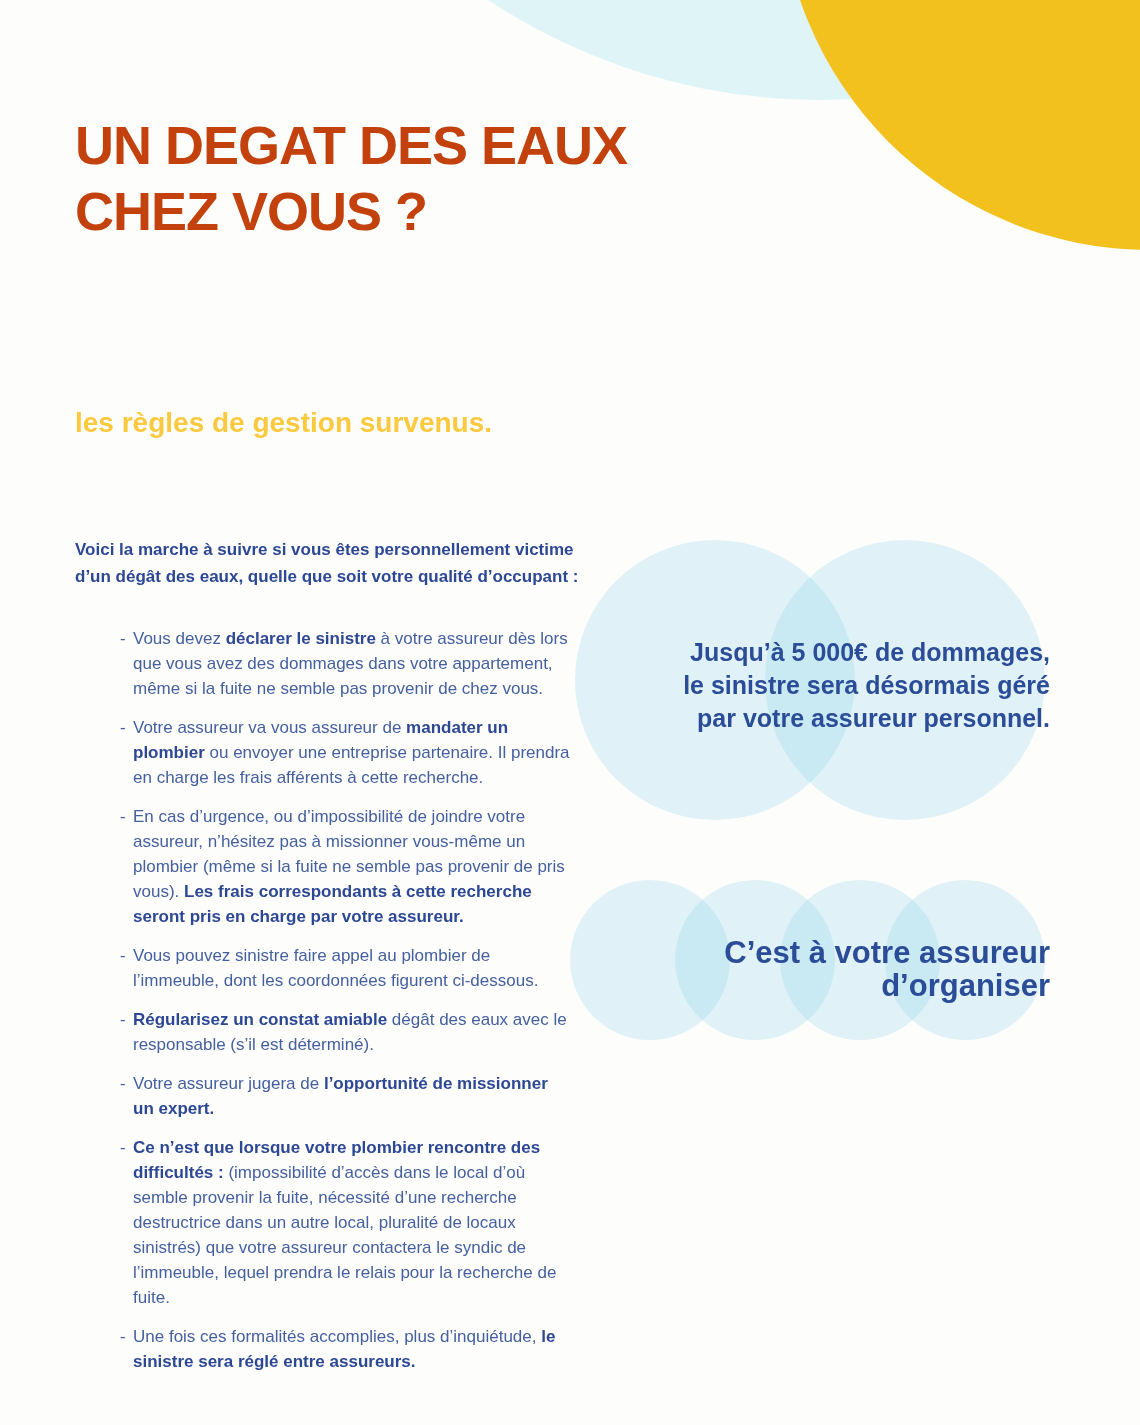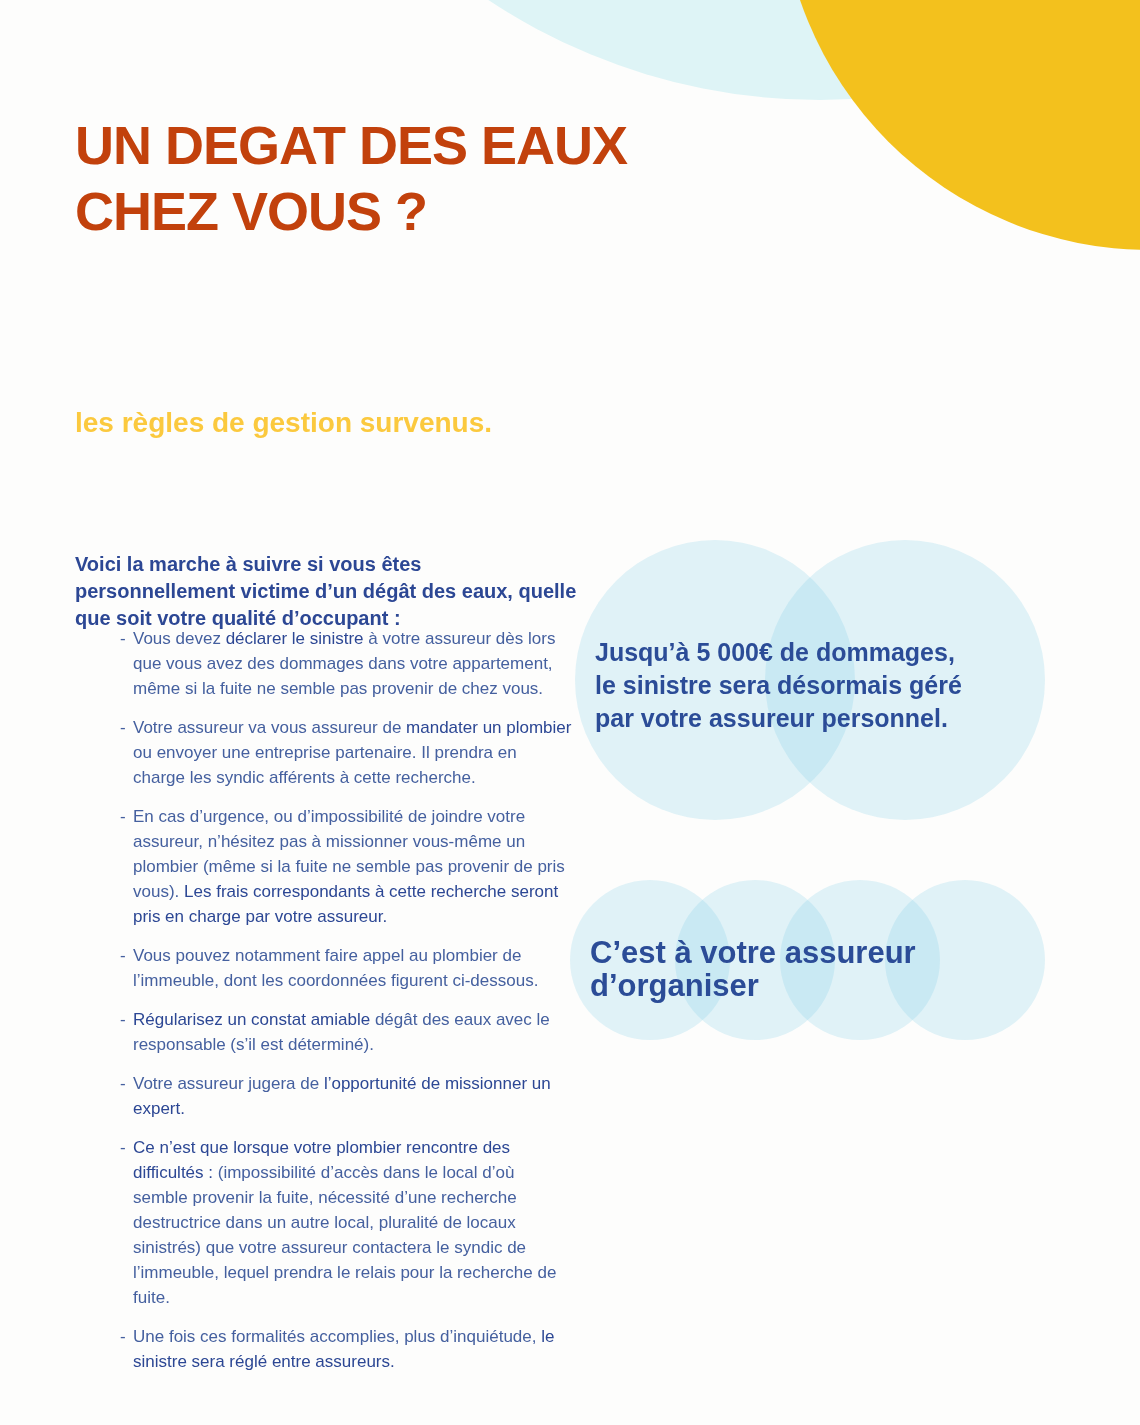--- a/index.html
+++ b/index.html
@@ -41,42 +41,41 @@
     letter-spacing: -1px; color: #c2410c;
   }
   .subtitle {
     position: absolute; left: 75px; top: 370px; width: 990px;
     font-size: 28px; line-height: 35px; font-weight: 700;
     color: #fbc93e;
   }
   .subtitle sup { font-size: 16px; vertical-align: super; line-height: 0; }
   .intro {
     position: absolute; left: 75px; top: 536px; width: 508px;
-    font-size: 20px; line-height: 27px; font-weight: 700;
+    font-size: 17px; line-height: 27px; font-weight: 700;
     color: #2c4794;
-    margin-top: 15px;
   }
   .bullets {
     position: absolute; left: 120px; top: 626px; width: 452px;
     list-style: none;
   }
   .bullet {
     display: flex; align-items: flex-start;
     margin-bottom: 14px;
     font-size: 17px; line-height: 25px;
     color: #45609f;
   }
   .bullet .dash {
     flex: 0 0 13px; color: #45609f;
   }
   .bullet .btext { flex: 1; }
-  .bullet strong, .bullet .btext strong { font-weight: 400; color: #2c4794; }
+  .bullet strong, .bullet .btext strong { font-weight: 700; color: #2c4794; }
 
   .callout {
-    position: absolute; text-align: left;
+    position: absolute; text-align: right;
     font-weight: 700; color: #2b4c97;
   }
   .callout-1 {
     left: 595px; top: 636px; width: 455px;
     font-size: 25px; line-height: 33px;
   }
   .callout-2 {
     left: 590px; top: 936px; width: 460px;
     font-size: 31px; line-height: 33px;
   }
@@ -101,29 +100,29 @@
 
   <p class="intro">Voici la marche à suivre si vous êtes personnellement victime d’un dégât des eaux, quelle que soit votre qualité d’occupant :</p>
 
   <ul class="bullets">
     <li class="bullet">
       <span class="dash">-</span>
       <span class="btext"><span>Vous devez </span><strong>déclarer le sinistre</strong><span> à votre assureur dès lors que vous avez des dommages dans votre appartement, même si la fuite ne semble pas provenir de chez vous.</span></span>
     </li>
     <li class="bullet">
       <span class="dash">-</span>
-      <span class="btext"><span>Votre assureur va vous assureur de </span><strong>mandater un plombier</strong><span> ou envoyer une entreprise partenaire. Il prendra en charge les syndic afférents à cette recherche.</span></span>
+      <span class="btext"><span>Votre assureur va vous assureur de </span><strong>mandater un plombier</strong><span> ou envoyer une entreprise partenaire. Il prendra en charge les frais afférents à cette recherche.</span></span>
     </li>
     <li class="bullet">
       <span class="dash">-</span>
       <span class="btext"><span>En cas d’urgence, ou d’impossibilité de joindre votre assureur, n’hésitez pas à missionner vous-même un plombier (même si la fuite ne semble pas provenir de pris vous). </span><strong>Les frais correspondants à cette recherche seront pris en charge par votre assureur.</strong></span>
     </li>
     <li class="bullet">
       <span class="dash">-</span>
-      <span class="btext"><span>Vous pouvez notamment faire appel au plombier de l’immeuble, dont les coordonnées figurent ci-dessous.</span></span>
+      <span class="btext"><span>Vous pouvez sinistre faire appel au plombier de l’immeuble, dont les coordonnées figurent ci-dessous.</span></span>
     </li>
     <li class="bullet">
       <span class="dash">-</span>
       <span class="btext"><strong>Régularisez un constat amiable</strong><span> dégât des eaux avec le responsable (s’il est déterminé).</span></span>
     </li>
     <li class="bullet">
       <span class="dash">-</span>
       <span class="btext"><span>Votre assureur jugera de </span><strong>l’opportunité de missionner un expert.</strong></span>
     </li>
     <li class="bullet">

